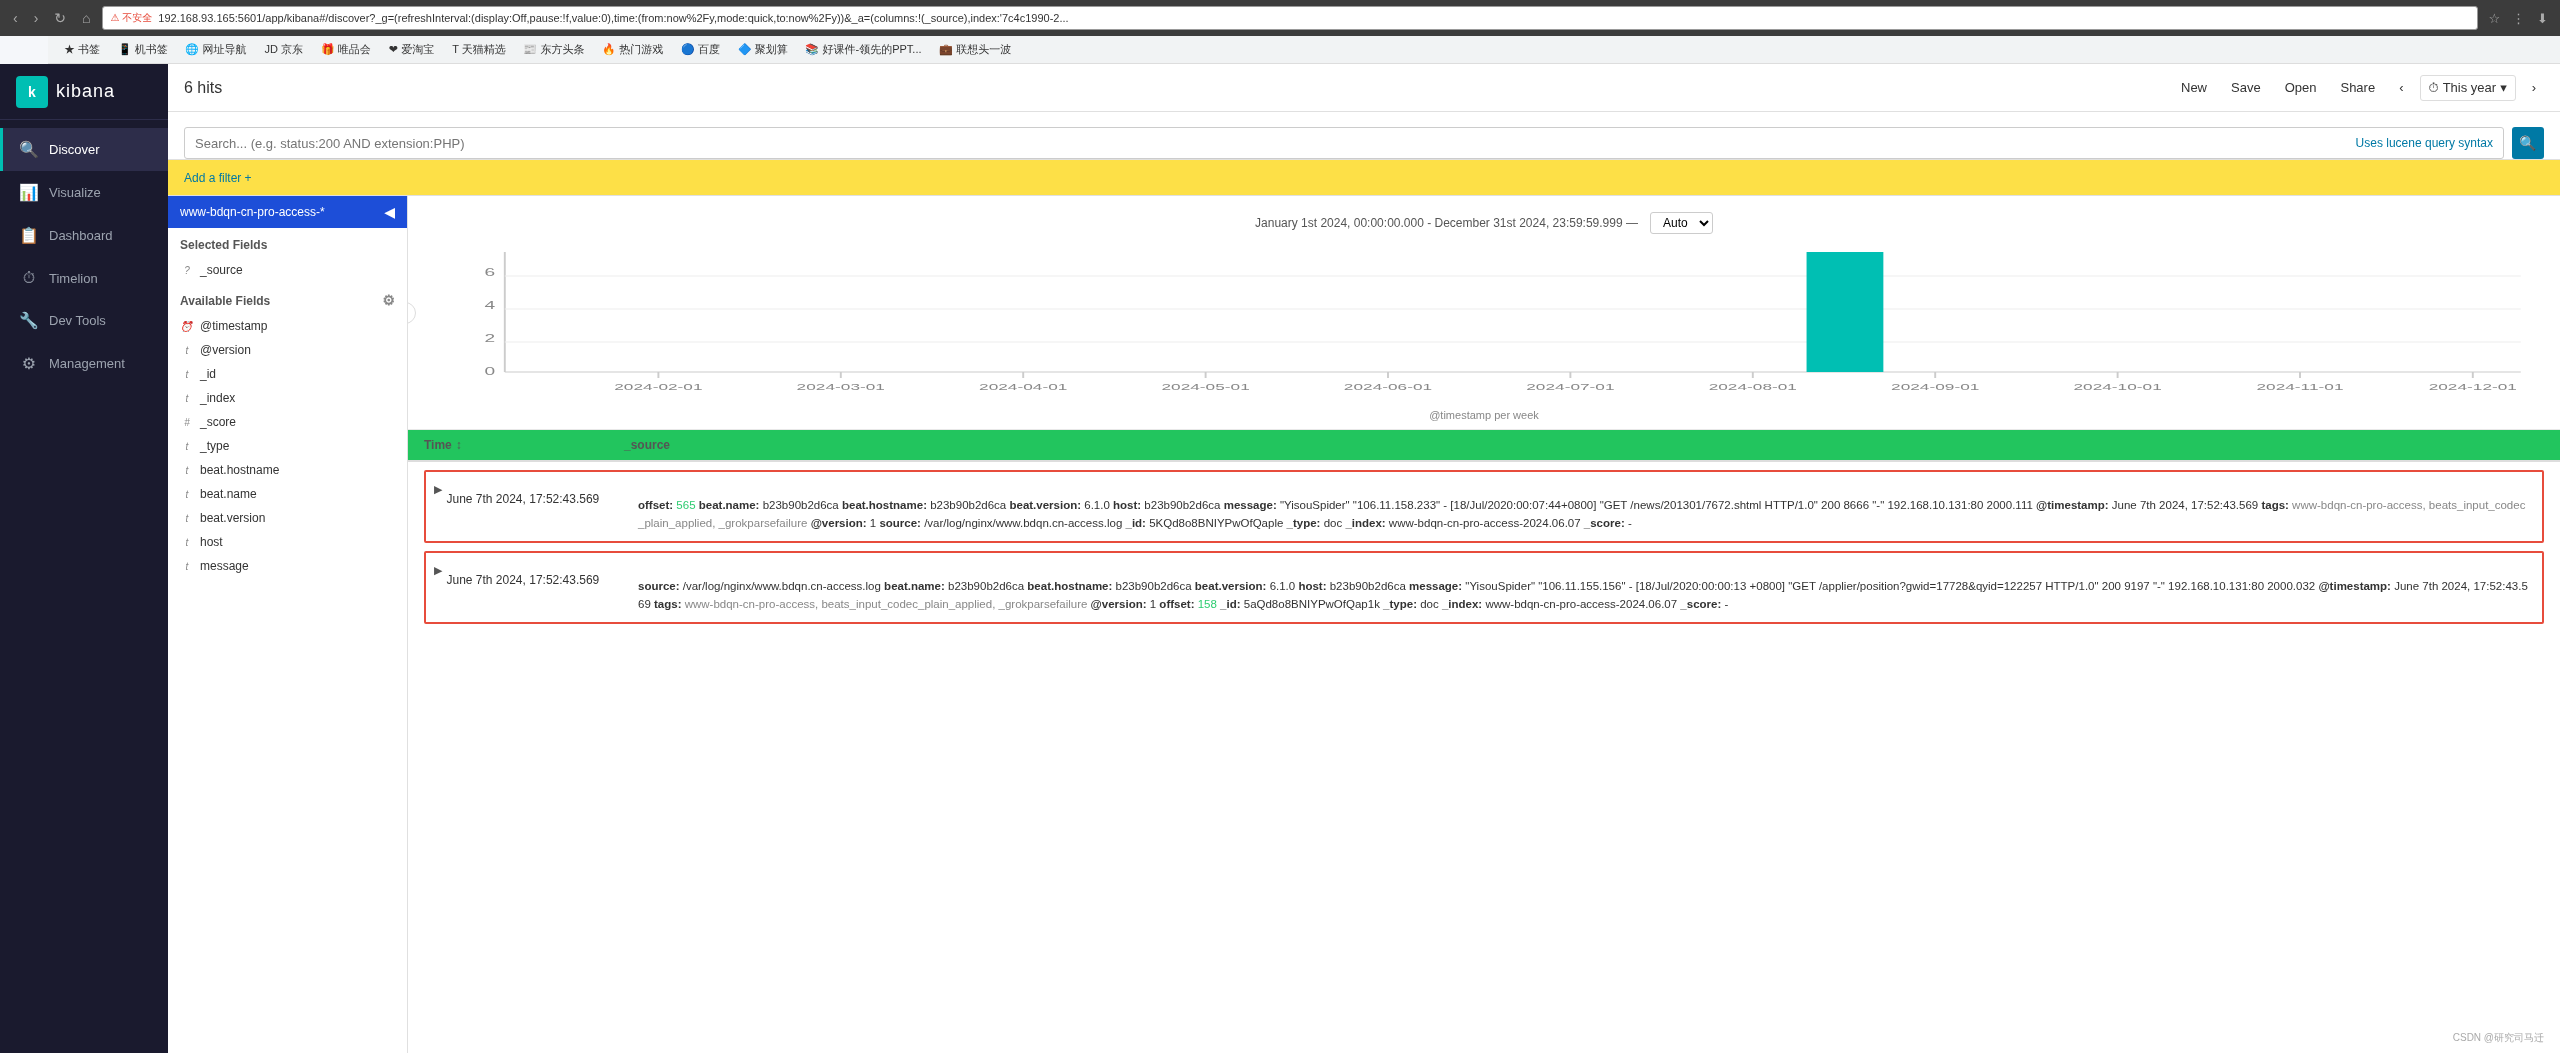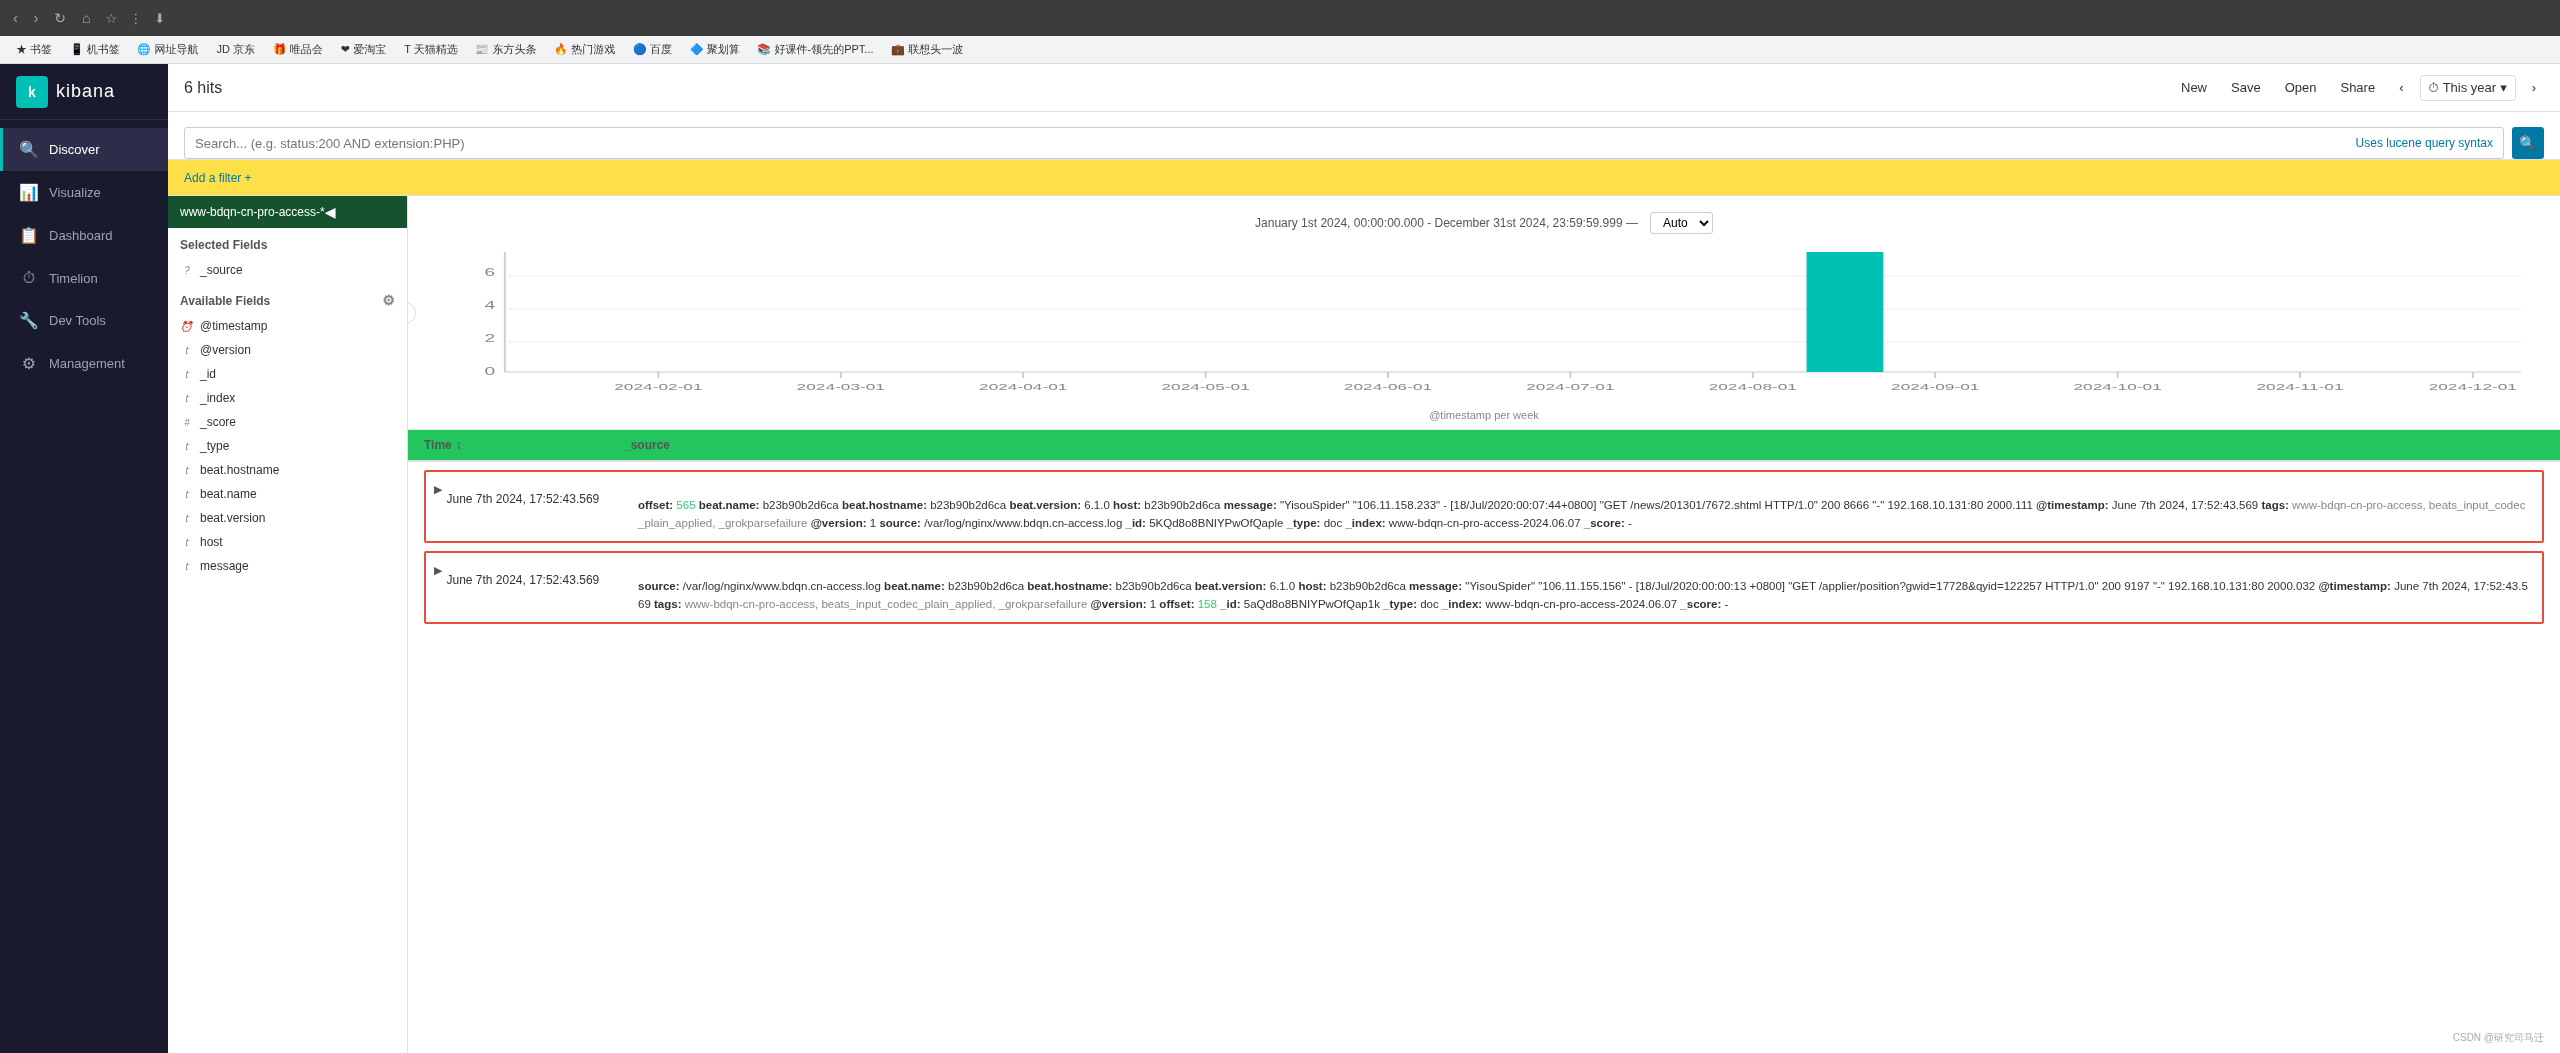--- a/index.html
+++ b/index.html
@@ -56,20 +56,21 @@
     
     .bookmarks-bar {
       background: #f1f3f4;
       height: 28px;
       display: flex;
       align-items: center;
       padding: 0 8px;
       gap: 2px;
       border-bottom: 1px solid #ddd;
       overflow: hidden;
+      margin-left: 48px;
     }
     .bookmark-item {
       font-size: 11px;
       padding: 2px 8px;
       cursor: pointer;
       white-space: nowrap;
       color: #333;
       display: flex;
       align-items: center;
       gap: 3px;
@@ -263,26 +264,27 @@
 
     
     .fields-panel {
       width: 240px;
       background: #fff;
       border-right: 1px solid #e0e0e0;
       overflow-y: auto;
       flex-shrink: 0;
     }
     .index-badge {
-      background: #14532d;
+      background: #1d4ed8;
       color: white;
       padding: 8px 12px;
       font-size: 12px;
       display: flex;
       align-items: center;
+      justify-content: space-between;
     }
     .collapse-btn {
       background: none;
       border: none;
       color: white;
       cursor: pointer;
       font-size: 14px;
     }
     .section-header {
       padding: 10px 12px 6px;
@@ -452,20 +454,24 @@
     }
   </style>
 </head>
 <body>
 
 <div class="browser-bar">
   <button class="browser-nav-btn">‹</button>
   <button class="browser-nav-btn">›</button>
   <button class="browser-nav-btn">↻</button>
   <button class="browser-nav-btn">⌂</button>
+  <div class="browser-url-bar">
+    <span class="warning">⚠ 不安全</span>
+    <span>192.168.93.165:5601/app/kibana#/discover?_g=(refreshInterval:(display:Off,pause:!f,value:0),time:(from:now%2Fy,mode:quick,to:now%2Fy))&amp;_a=(columns:!(_source),index:'7c4c1990-2...</span>
+  </div>
   <div class="browser-actions">
     <button class="browser-action-btn">☆</button>
     <button class="browser-action-btn">⋮</button>
     <button class="browser-action-btn">⬇</button>
   </div>
 </div>
 
 <div class="bookmarks-bar">
   <span class="bookmark-item">★ 书签</span>
   <span class="bookmark-item">📱 机书签</span>

